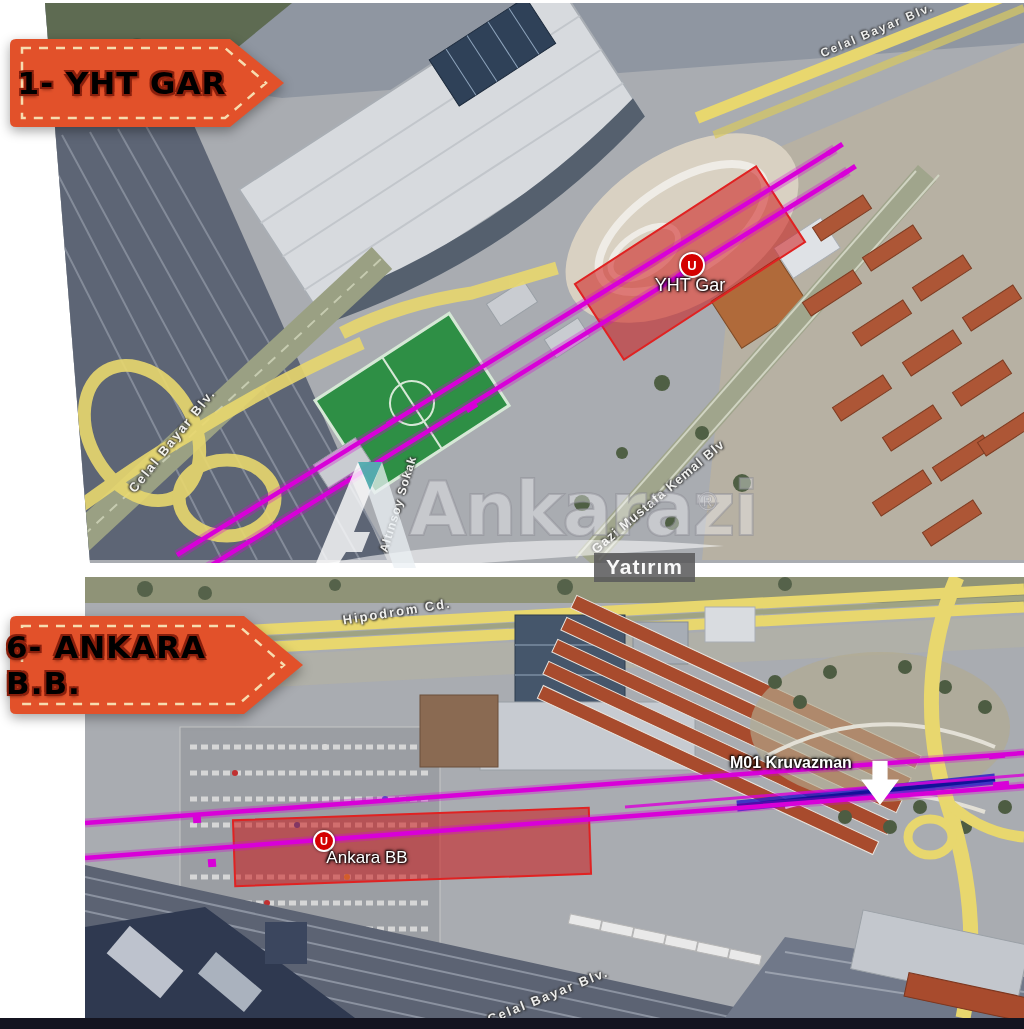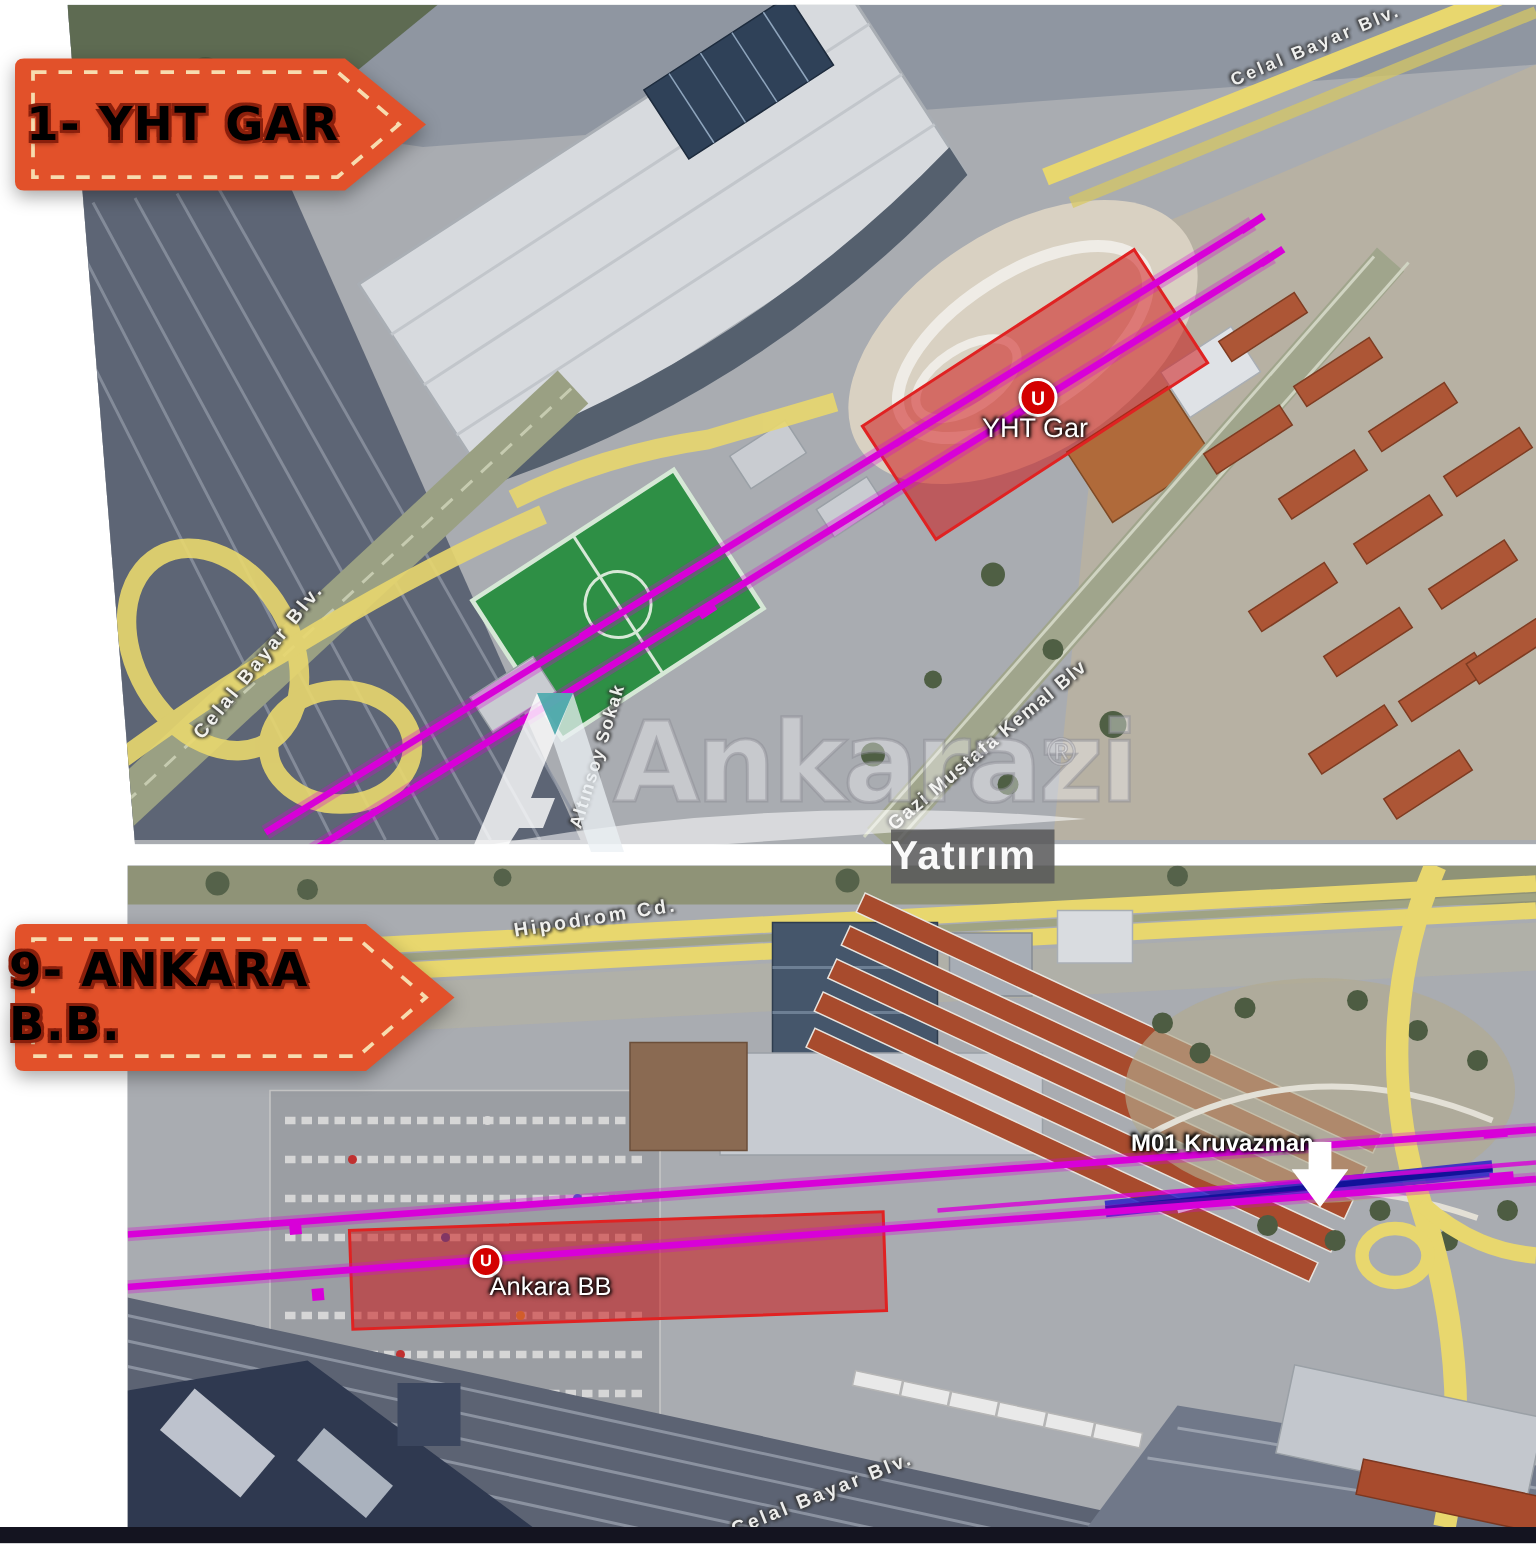--- a/index.html
+++ b/index.html
@@ -16,21 +16,21 @@
   
   .street-label{position:absolute;color:#f4f4f2;font-size:13px;font-weight:bold;
     letter-spacing:2px;white-space:nowrap;text-align:center;
     text-shadow:0 0 3px #3a3a3a,1px 1px 2px #2f2f2f,-1px -1px 2px #2f2f2f;opacity:.95;}
   .station-label{position:absolute;color:#ffffff;font-weight:normal;white-space:nowrap;text-align:center;
     text-shadow:0 0 4px #000,1px 1px 2px #000,-1px -1px 2px #000;}
   .u-logo{position:absolute;width:22px;height:22px;border-radius:50%;background:#d40000;
     border:2px solid #ffffff;box-shadow:0 0 3px rgba(0,0,0,.6);display:flex;align-items:center;
     justify-content:center;color:#fff;font-size:13px;font-weight:bold;}
   .junction-label{position:absolute;color:#fff;font-size:16px;font-weight:bold;white-space:nowrap;
-    text-shadow:0 0 4px #000,1px 1px 2px #000,-1px -1px 2px #000;margin-left:24px;}
+    text-shadow:0 0 4px #000,1px 1px 2px #000,-1px -1px 2px #000;}
   .junction-arrow{position:absolute;width:38px;height:44px;background:#ffffff;
     clip-path:polygon(30% 0,70% 0,70% 42%,100% 42%,50% 100%,0 42%,30% 42%);
     filter:drop-shadow(0 1px 2px rgba(0,0,0,.5));}
 
   
   .badge{position:absolute;filter:drop-shadow(0 4px 6px rgba(0,0,0,.35));z-index:60;}
   .badge svg{position:absolute;left:0;top:0;}
   .badge .badge-text{position:absolute;inset:0;display:flex;align-items:center;justify-content:center;
     padding-right:52px;font-weight:bold;color:#000000;letter-spacing:1px;
     font-family:"DejaVu Sans","Liberation Sans",sans-serif;
@@ -42,22 +42,22 @@
 
   
   .watermark{position:absolute;left:312px;top:452px;width:430px;height:134px;z-index:50;pointer-events:none;}
   .watermark .brand{position:absolute;left:76px;top:14px;font-size:74px;font-weight:bold;
     letter-spacing:-2px;color:rgba(250,250,252,.38);
     -webkit-text-stroke:2px rgba(140,140,148,.48);
     font-family:"DejaVu Sans","Liberation Sans",sans-serif;margin-left:21px;}
   .watermark .registered{position:absolute;left:386px;top:34px;font-size:26px;
     color:rgba(250,250,252,.55);-webkit-text-stroke:1px rgba(140,140,148,.5);}
   .watermark .subtitle{position:absolute;left:282px;top:101px;background:rgba(88,88,90,.86);
-    color:rgba(255,255,255,.96);font-size:27px;font-weight:bold;letter-spacing:1px;
-    padding:2px 12px 3px 0;}
+    color:rgba(255,255,255,.96);font-size:21px;font-weight:bold;letter-spacing:1px;
+    padding:2px 12px 3px 12px;}
   .watermark svg{position:absolute;left:0;top:4px;overflow:visible;}
 
   .bottom-bar{position:absolute;left:0;top:1018px;width:1024px;height:11px;background:#141420;z-index:70;}
 </style>
 </head>
 <body>
 
 <div id="app">
 
   <div class="panel panel-top">
@@ -432,17 +432,17 @@
       <path d="M 16,12 H 219 L 260,47 L 219,82 H 16 Z" fill="none" stroke="rgba(250,235,190,0.9)" stroke-width="2.5" stroke-dasharray="9 8"></path>
     </svg>
     <div class="badge-text">1- YHT GAR</div>
   </div>
 
   <div class="badge badge2">
     <svg width="302" height="106" viewBox="0 0 302 106">
       <path d="M 10,4 H 238 L 297,53 L 238,102 H 10 Q 4,102 4,96 V 10 Q 4,4 10,4 Z" fill="#e2512a"></path>
       <path d="M 16,14 H 233 L 278,53 L 233,92 H 16 Z" fill="none" stroke="rgba(250,235,190,0.9)" stroke-width="2.5" stroke-dasharray="9 8"></path>
     </svg>
-    <div class="badge-text">9- ANKARA B.B.</div>
+    <div class="badge-text">6- ANKARA B.B.</div>
   </div>
 
   <div class="bottom-bar"></div>
 </div>
 
 </body></html>

